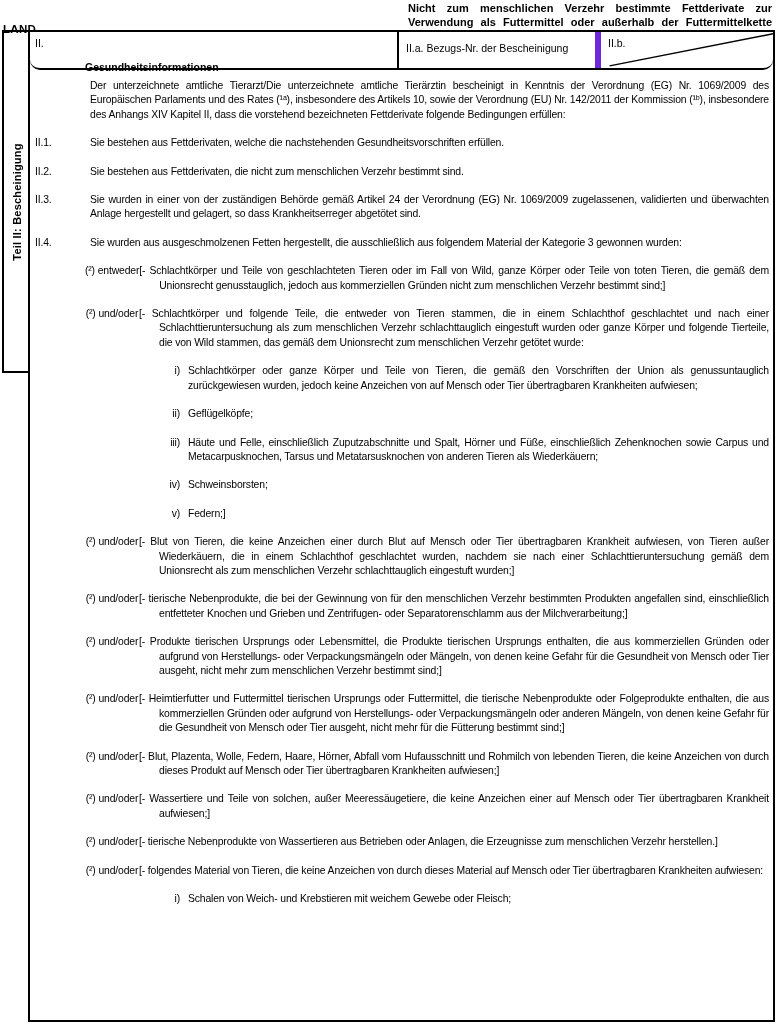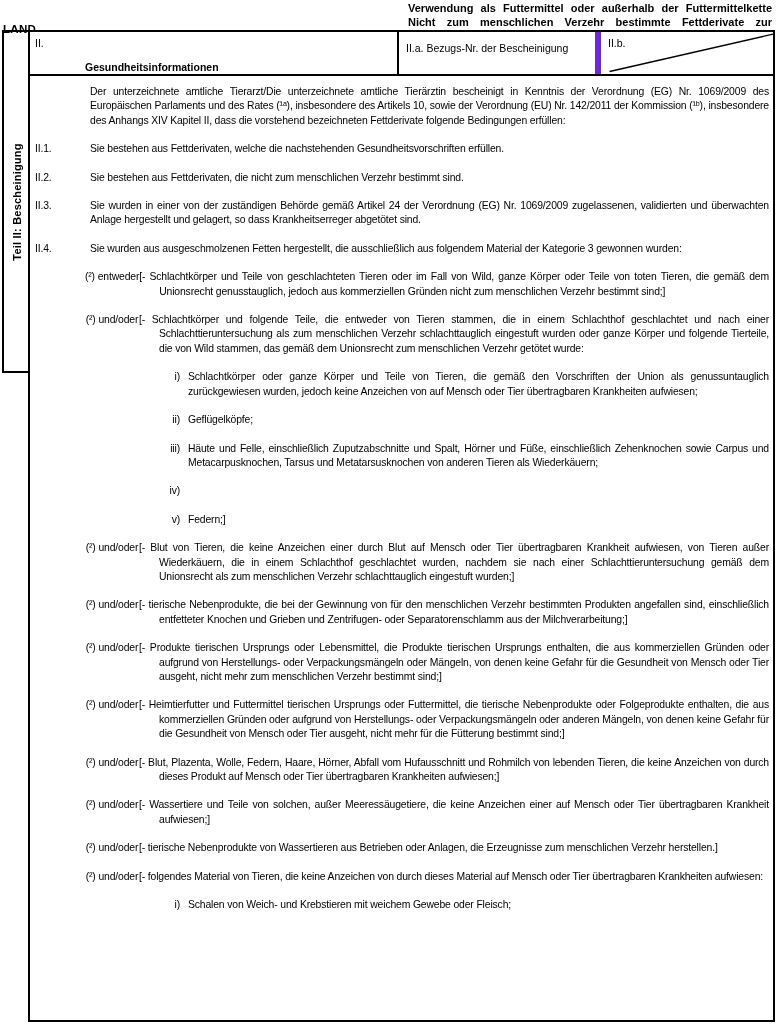--- a/index.html
+++ b/index.html
@@ -24,21 +24,21 @@
   }
   .part-label {
     position:absolute; left:50%; top:50%;
     transform:translate(-50%,-50%) rotate(-90deg);
     white-space:nowrap; font-weight:bold; font-size:11px; letter-spacing:.2px;
   }
   .main-box {
     position:absolute; left:28px; top:30px; width:747px; height:992px;
     border:2px solid #000; background:#fff;
   }
-  .header-row { display:flex; height:44px; border-bottom:2px solid #000; font-size:10.5px; }
+  .header-row { display:flex; height:38px; border-bottom:2px solid #000; font-size:10.5px;border-radius:10px; }
   .hc1 { flex:0 0 367px; display:flex; padding-top:5px; }
   .hnum { flex:0 0 55px; padding-left:5px; }
   .htitle { font-weight:bold;margin-top:24px; }
   .hc2 { flex:0 0 198px; border-left:2px solid #000; padding:10px 4px 0 7px; white-space:nowrap; overflow:hidden; }
   .hc3 { flex:1 1 auto; border-left:6px solid #6d28d9; position:relative; padding:5px 0 0 7px; }
   .hc3 svg { position:absolute; left:0; top:0; width:100%; height:100%; display:block; }
   .body {
     padding:9px 4px 0 5px;
     font-size:10.4px; line-height:14.4px; letter-spacing:-0.15px;
   }
@@ -52,22 +52,22 @@
   .rtxt { flex:1 1 auto; text-align:justify; margin-left:8px; }
 </style>
 </head>
 <body>
 
 <div class="page">
 
   <div class="land">LAND</div>
 
   <div class="doc-title">
+    <div class="tl">Nicht zum menschlichen Verzehr bestimmte Fettderivate zur</div>
     <div class="tl">Verwendung als Futtermittel oder außerhalb der Futtermittelkette</div>
-    <div class="tl">Nicht zum menschlichen Verzehr bestimmte Fettderivate zur</div>
   </div>
 
   <div class="part-box">
     <div class="part-label">Teil II: Bescheinigung</div>
   </div>
 
   <div class="main-box">
 
     <div class="header-row">
       <div class="hc1">
@@ -132,20 +132,21 @@
         <div class="rtxt">Geflügelköpfe;</div>
       </div>
 
       <div class="row">
         <div class="rnum">iii)</div>
         <div class="rtxt">Häute und Felle, einschließlich Zuputzabschnitte und Spalt, Hörner und Füße, einschließlich Zehenknochen sowie Carpus und Metacarpusknochen, Tarsus und Metatarsusknochen von anderen Tieren als Wiederkäuern;</div>
       </div>
 
       <div class="row">
         <div class="rnum">iv)</div>
+        <div class="rtxt">Schweinsborsten;</div>
       </div>
 
       <div class="row">
         <div class="rnum">v)</div>
         <div class="rtxt">Federn;]</div>
       </div>
 
       <div class="row">
         <div class="osp"></div>
         <div class="marker">(²) und/oder</div>

